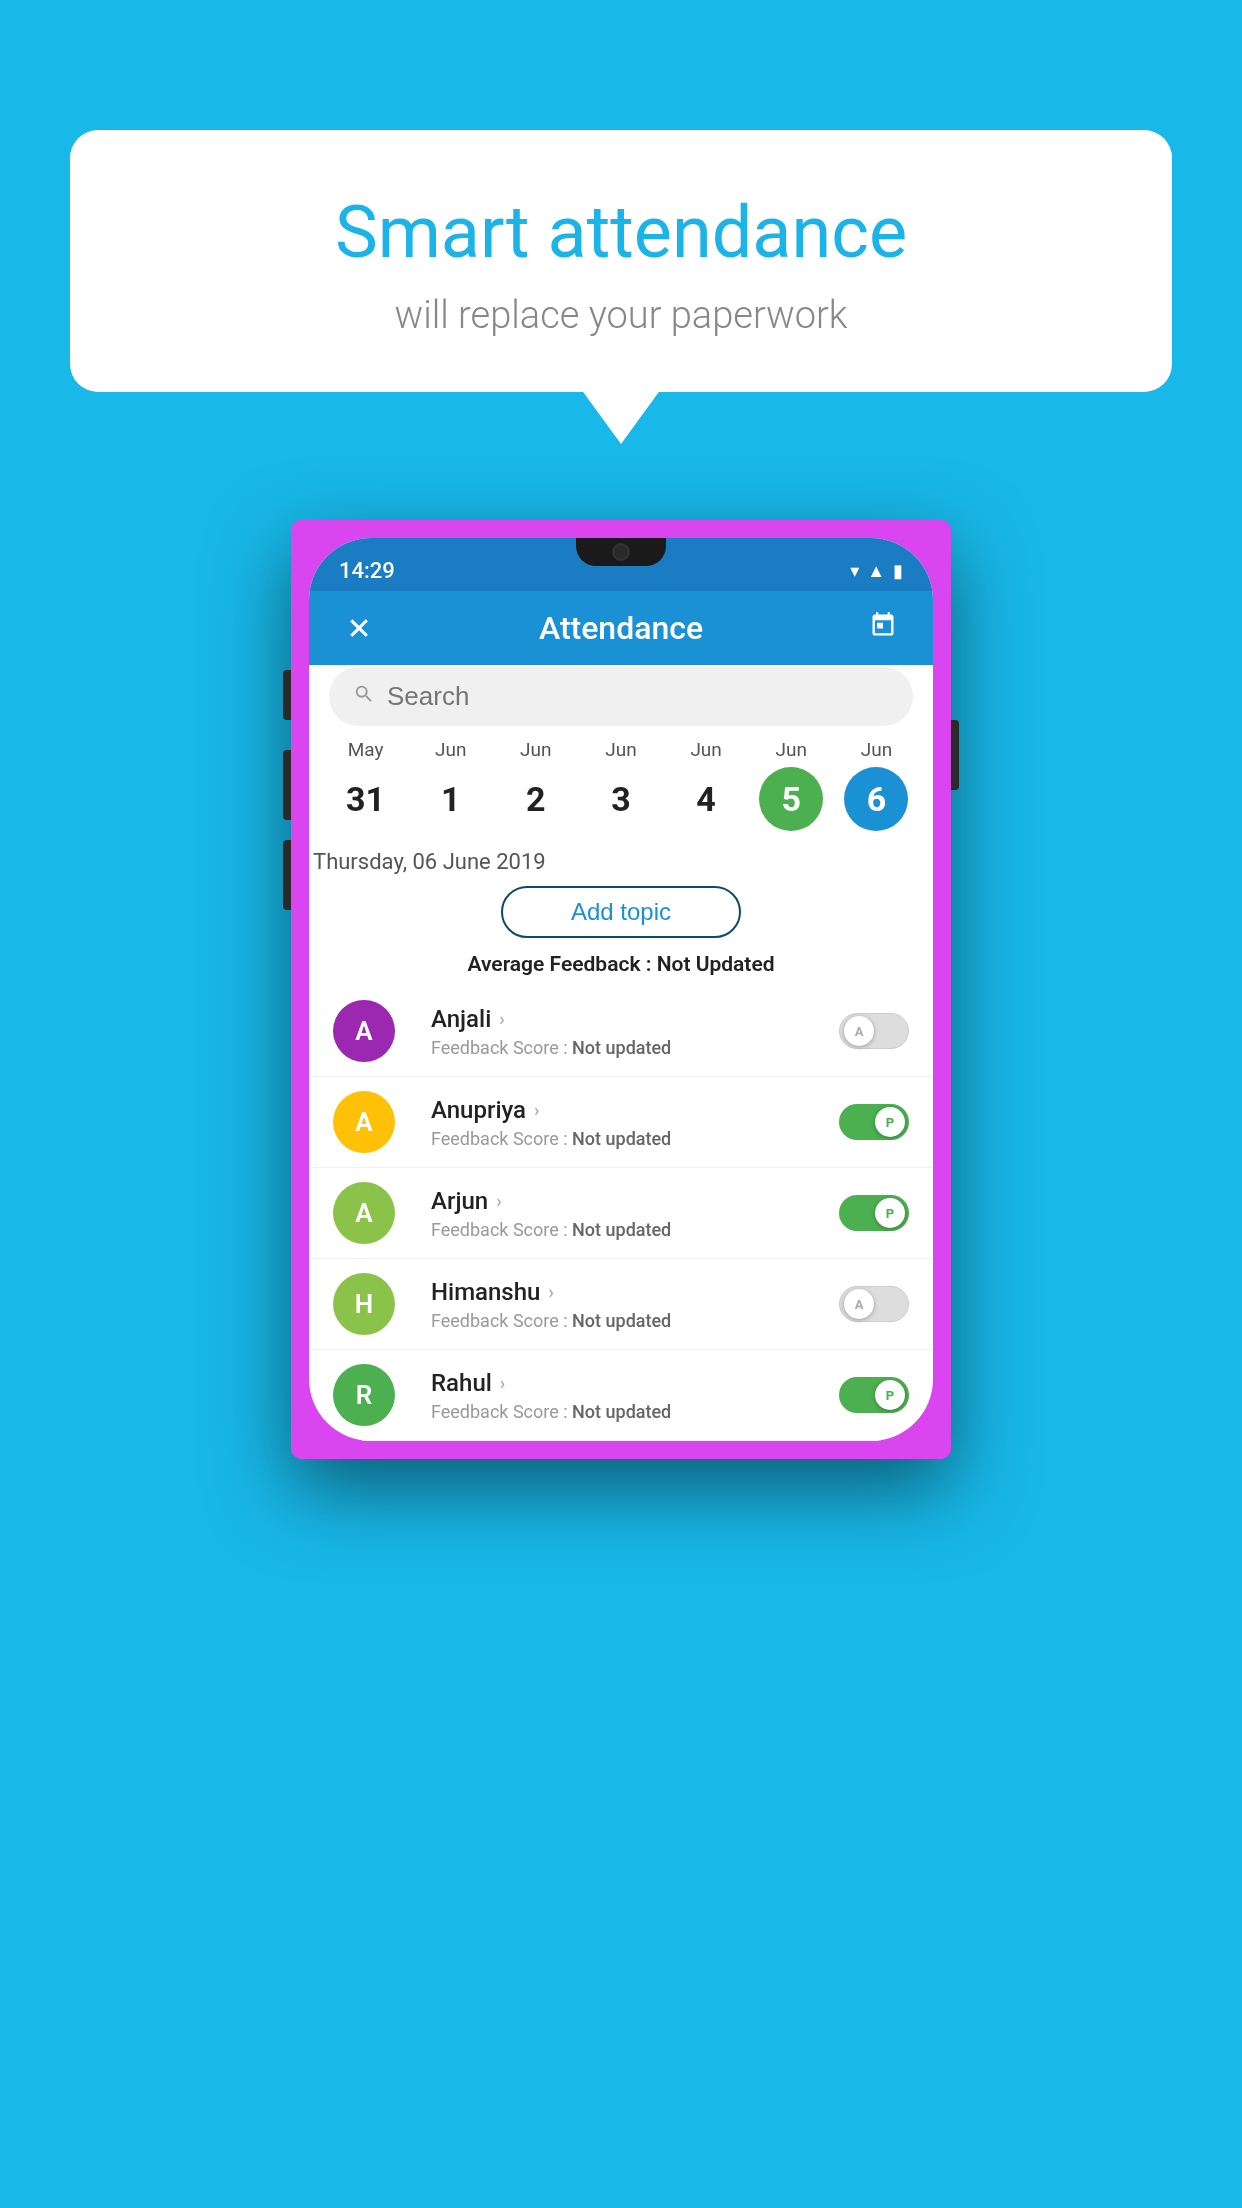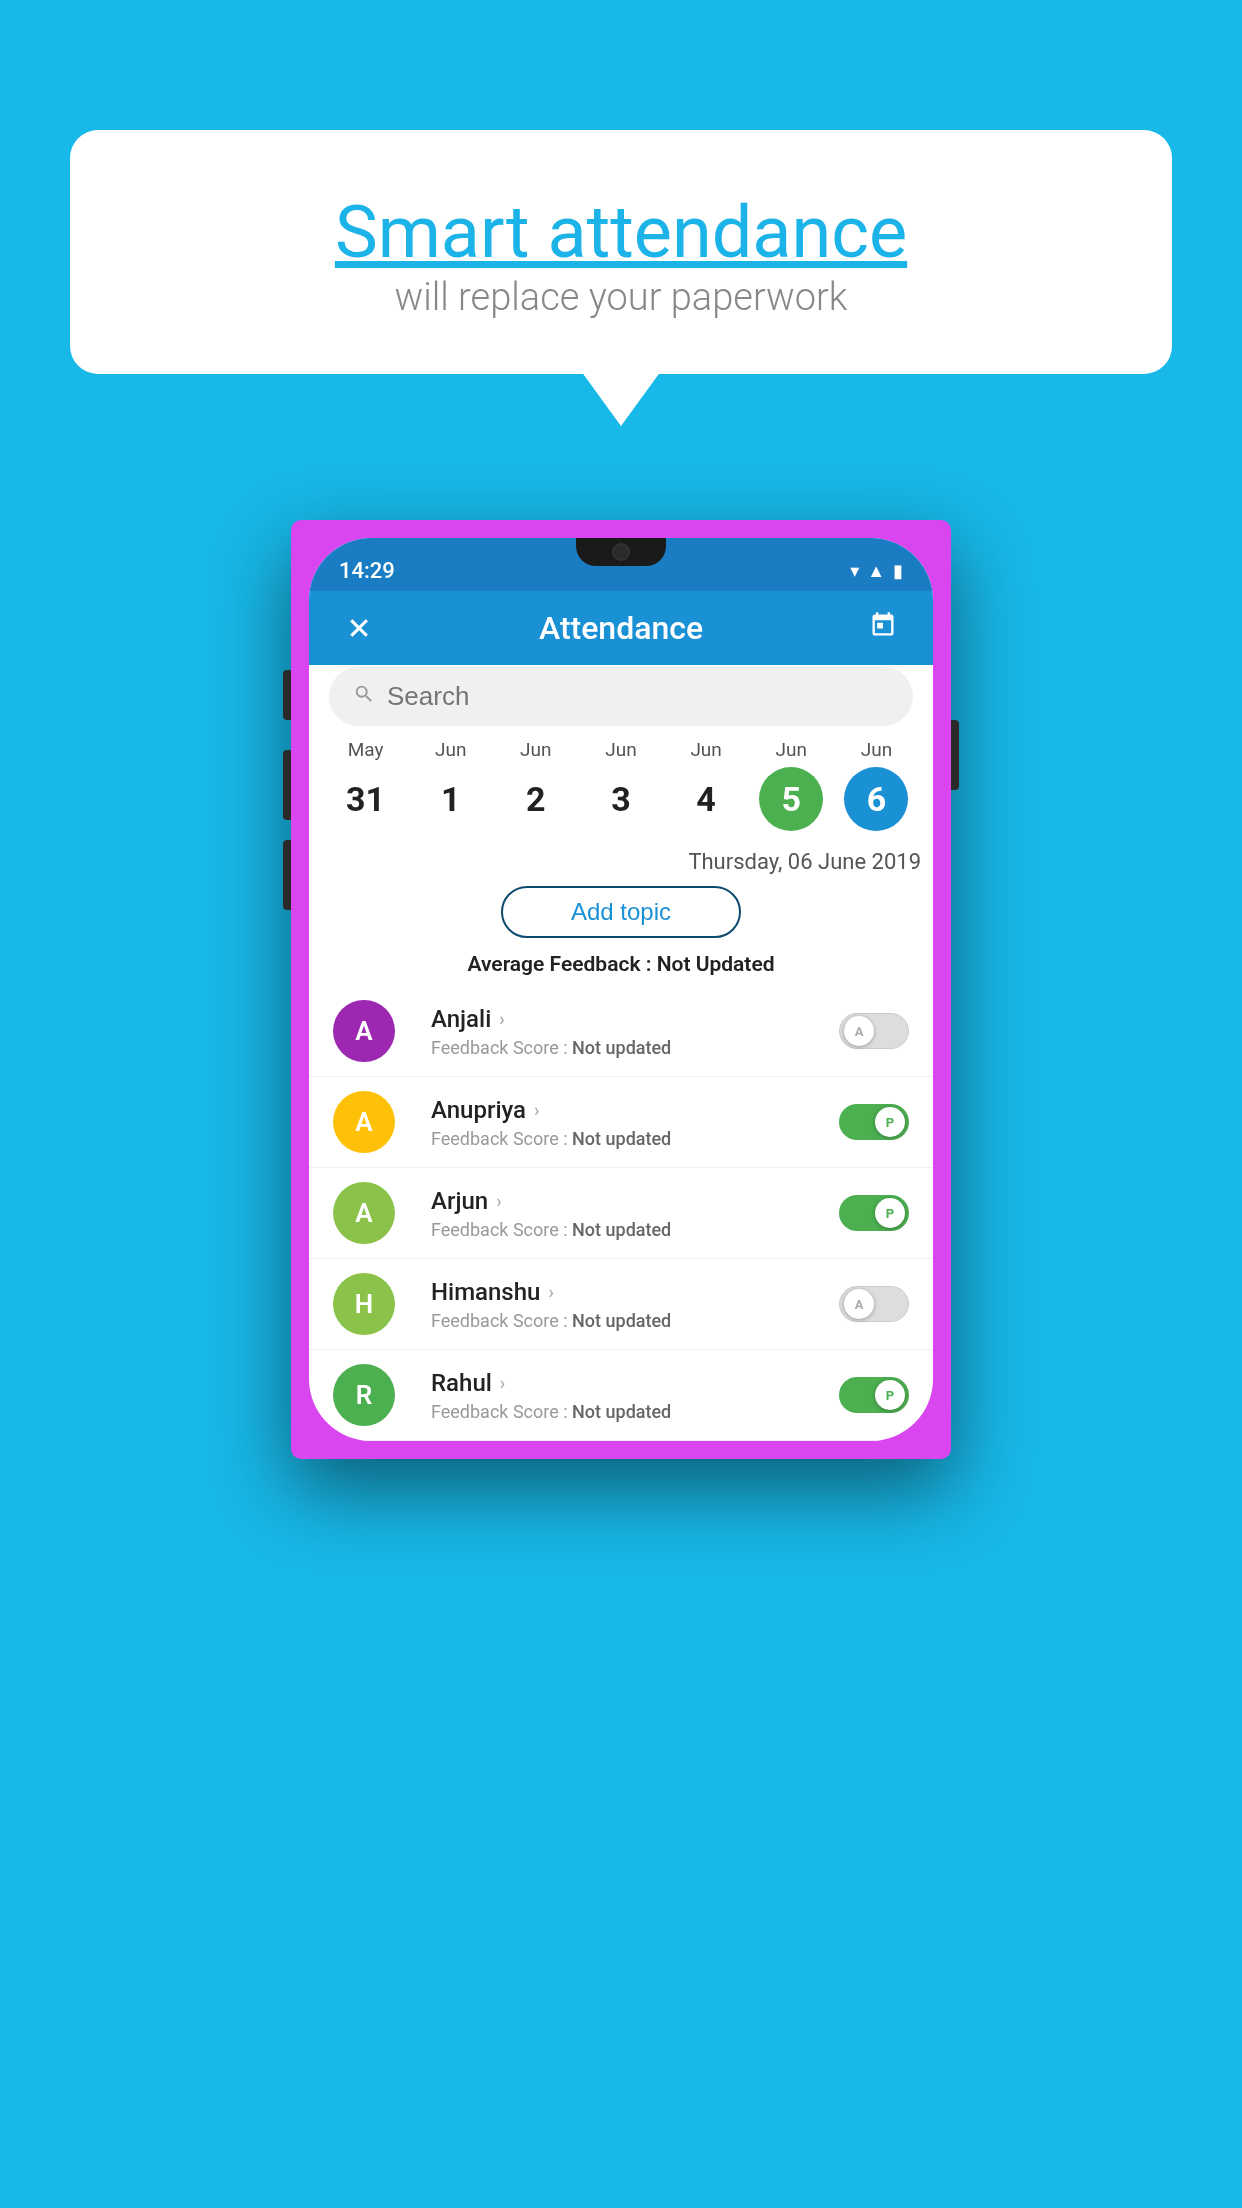--- a/index.html
+++ b/index.html
@@ -35,21 +35,21 @@
       width: 0;
       height: 0;
       border-left: 40px solid transparent;
       border-right: 40px solid transparent;
       border-top: 55px solid white;
     }
     .bubble-title {
       font-size: 72px;
       color: #1cb3e8;
       font-weight: 400;
-      text-decoration: underline;
+      margin-bottom: 18px;
     }
     .bubble-subtitle {
       font-size: 38px;
       color: #888;
       font-weight: 300;
     }
 
     
     .phone-wrapper {
       position: absolute;
@@ -234,22 +234,22 @@
       background: #4caf50;
       color: white;
     }
     .cal-num.selected {
       background: #1a90d5;
       color: white;
     }
 
     
     .selected-date-row {
-      text-align: right;
-      padding: 18px 12px 12px;
+      text-align: left;
+      padding: 18px 4px 12px;
       font-size: 22px;
       color: #555;
       font-weight: 400;
     }
 
     
     .add-topic-btn {
       display: block;
       margin: 0 auto 14px;
       border: 2px solid #0c4a6e;

